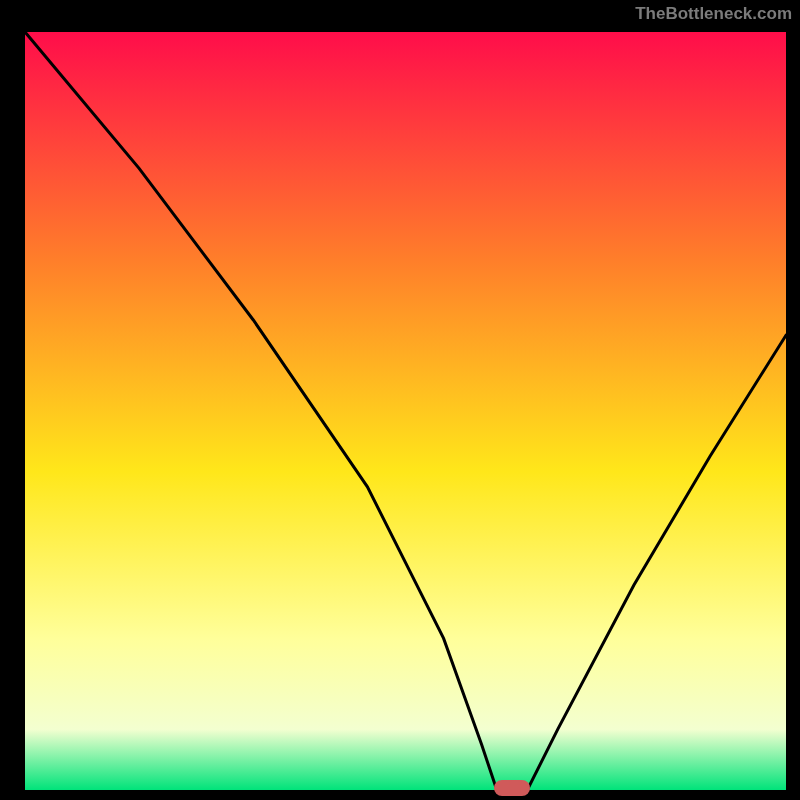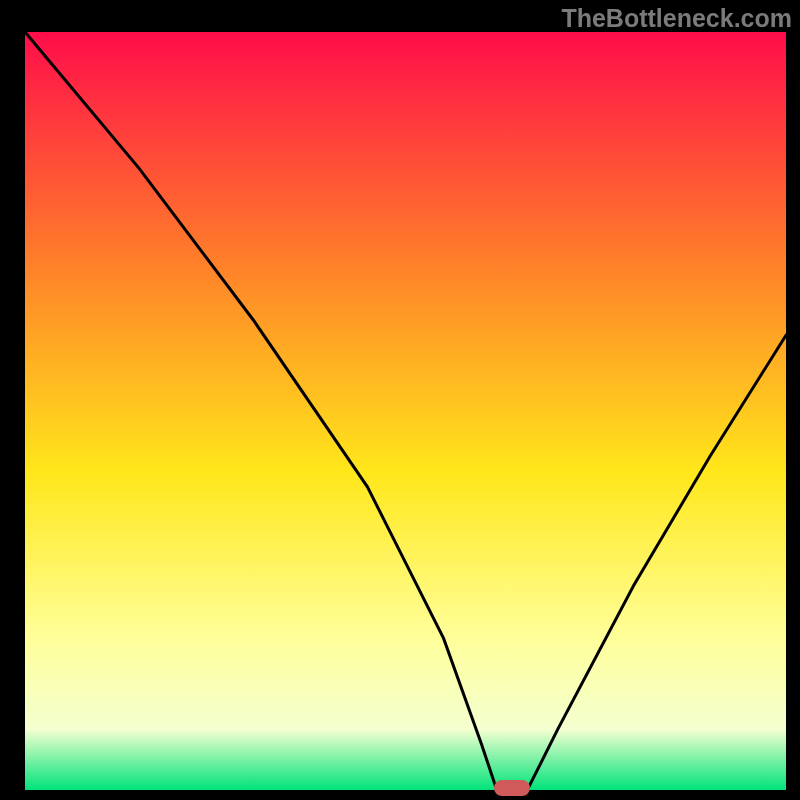--- a/index.html
+++ b/index.html
@@ -16,21 +16,21 @@
     left: 0;
     width: 800px;
     height: 800px;
     background: #000;
   }
   .watermark {
     position: absolute;
     top: 4px;
     right: 8px;
     font-family: Arial, Helvetica, sans-serif;
-    font-size: 25px;
+    font-size: 17px;
     font-weight: bold;
     color: #7b7b7b;
     z-index: 10;
     letter-spacing: 0px;
     text-align: right;
   }
   svg.plot {
     position: absolute;
     top: 0;
     left: 0;

